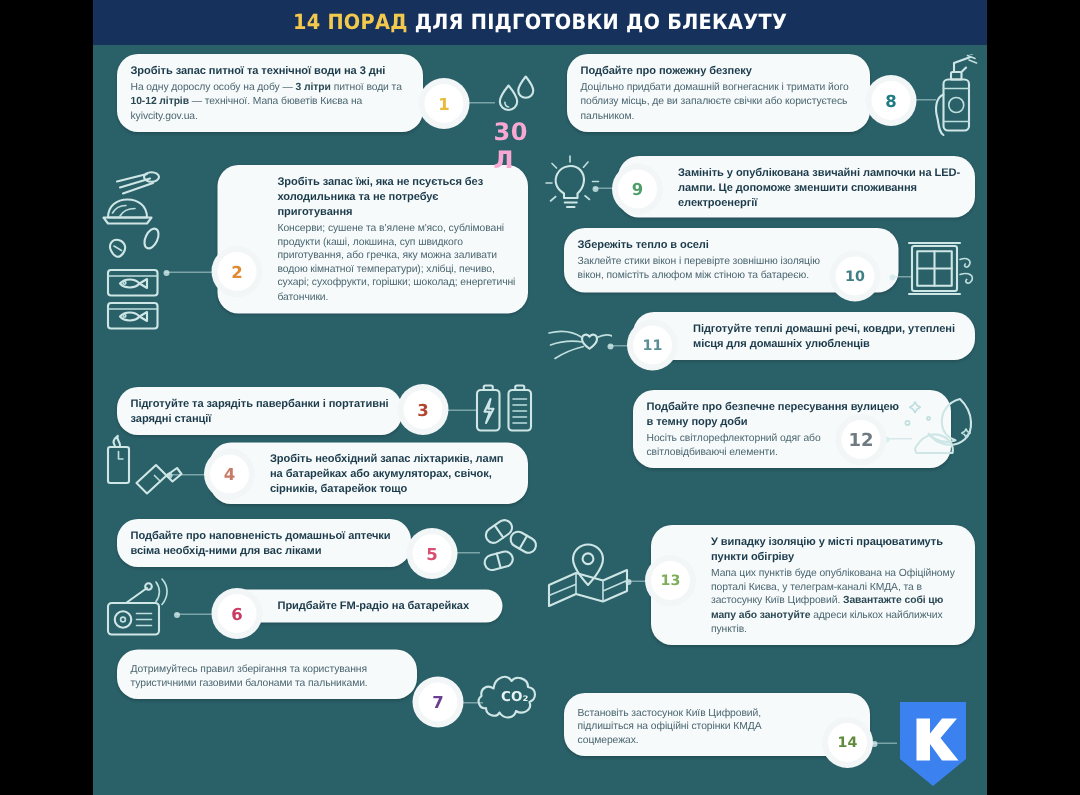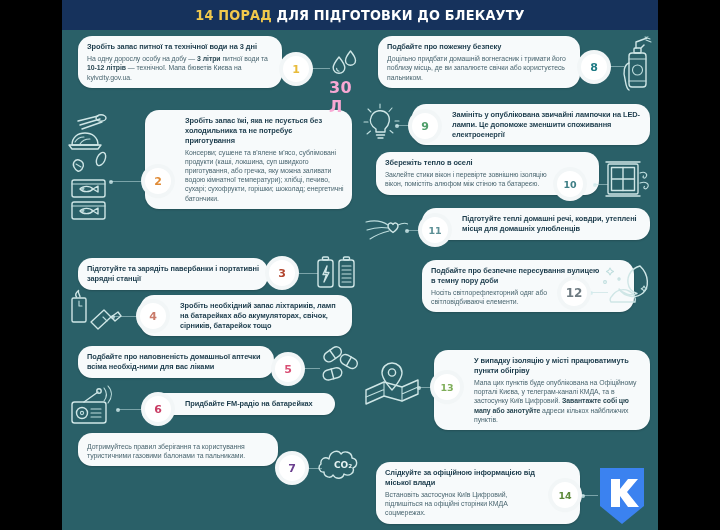--- a/index.html
+++ b/index.html
@@ -396,21 +396,20 @@
       <div class="ic" style="left:2px; top:330px;">
         <svg width="60" height="48" viewBox="0 0 60 48">
           <path class="stroke" d="M4 30 L22 22 L40 27 L56 20 L56 34 L40 41 L22 36 L4 44 Z"></path>
           <path class="stroke-t" d="M22 22 L22 36 M40 27 L40 41 M4 37 L22 29.5 M40 34 L56 27"></path>
           <path class="stroke" d="M30 3 C24.5 3 20 7.4 20 12.8 C20 19.5 30 30 30 30 C30 30 40 19.5 40 12.8 C40 7.4 35.5 3 30 3 Z" fill="#cfe6e6" fill-opacity=".18"></path>
           <circle class="stroke" cx="30" cy="12.5" r="3.6" fill="#2a6068"></circle>
         </svg>
       </div>
 
       <div class="card indent-r" style="left:16px; top:432px; width:204px;">
-        <div class="title">Слідкуйте за офіційною інформацією від міської влади</div>
         <div class="body"><span>Встановіть застосунок Київ Цифровий, підлишіться на офіційні сторінки КМДА соцмережах.</span></div>
       </div>
       <div class="conn" style="left:222px; top:465px; width:16px;"></div>
       <div class="badge" style="left:192px; top:452px; color:#5f8a3c; font-size:9.5px;">
         <span>14</span>
       </div>
       <div class="kyiv-logo" style="left:236px; top:436px;">
         <svg width="52" height="62" viewBox="0 0 52 62">
           <path d="M4 2 L48 2 L48 40 L26 58 L4 40 Z" fill="#3b82f0"></path>
           <path d="M15 13 L24 13 L24 23 L32 13 L42 13 L31 26 L43 41 L32 41 L24 30 L24 41 L15 41 Z" fill="#ffffff"></path>

